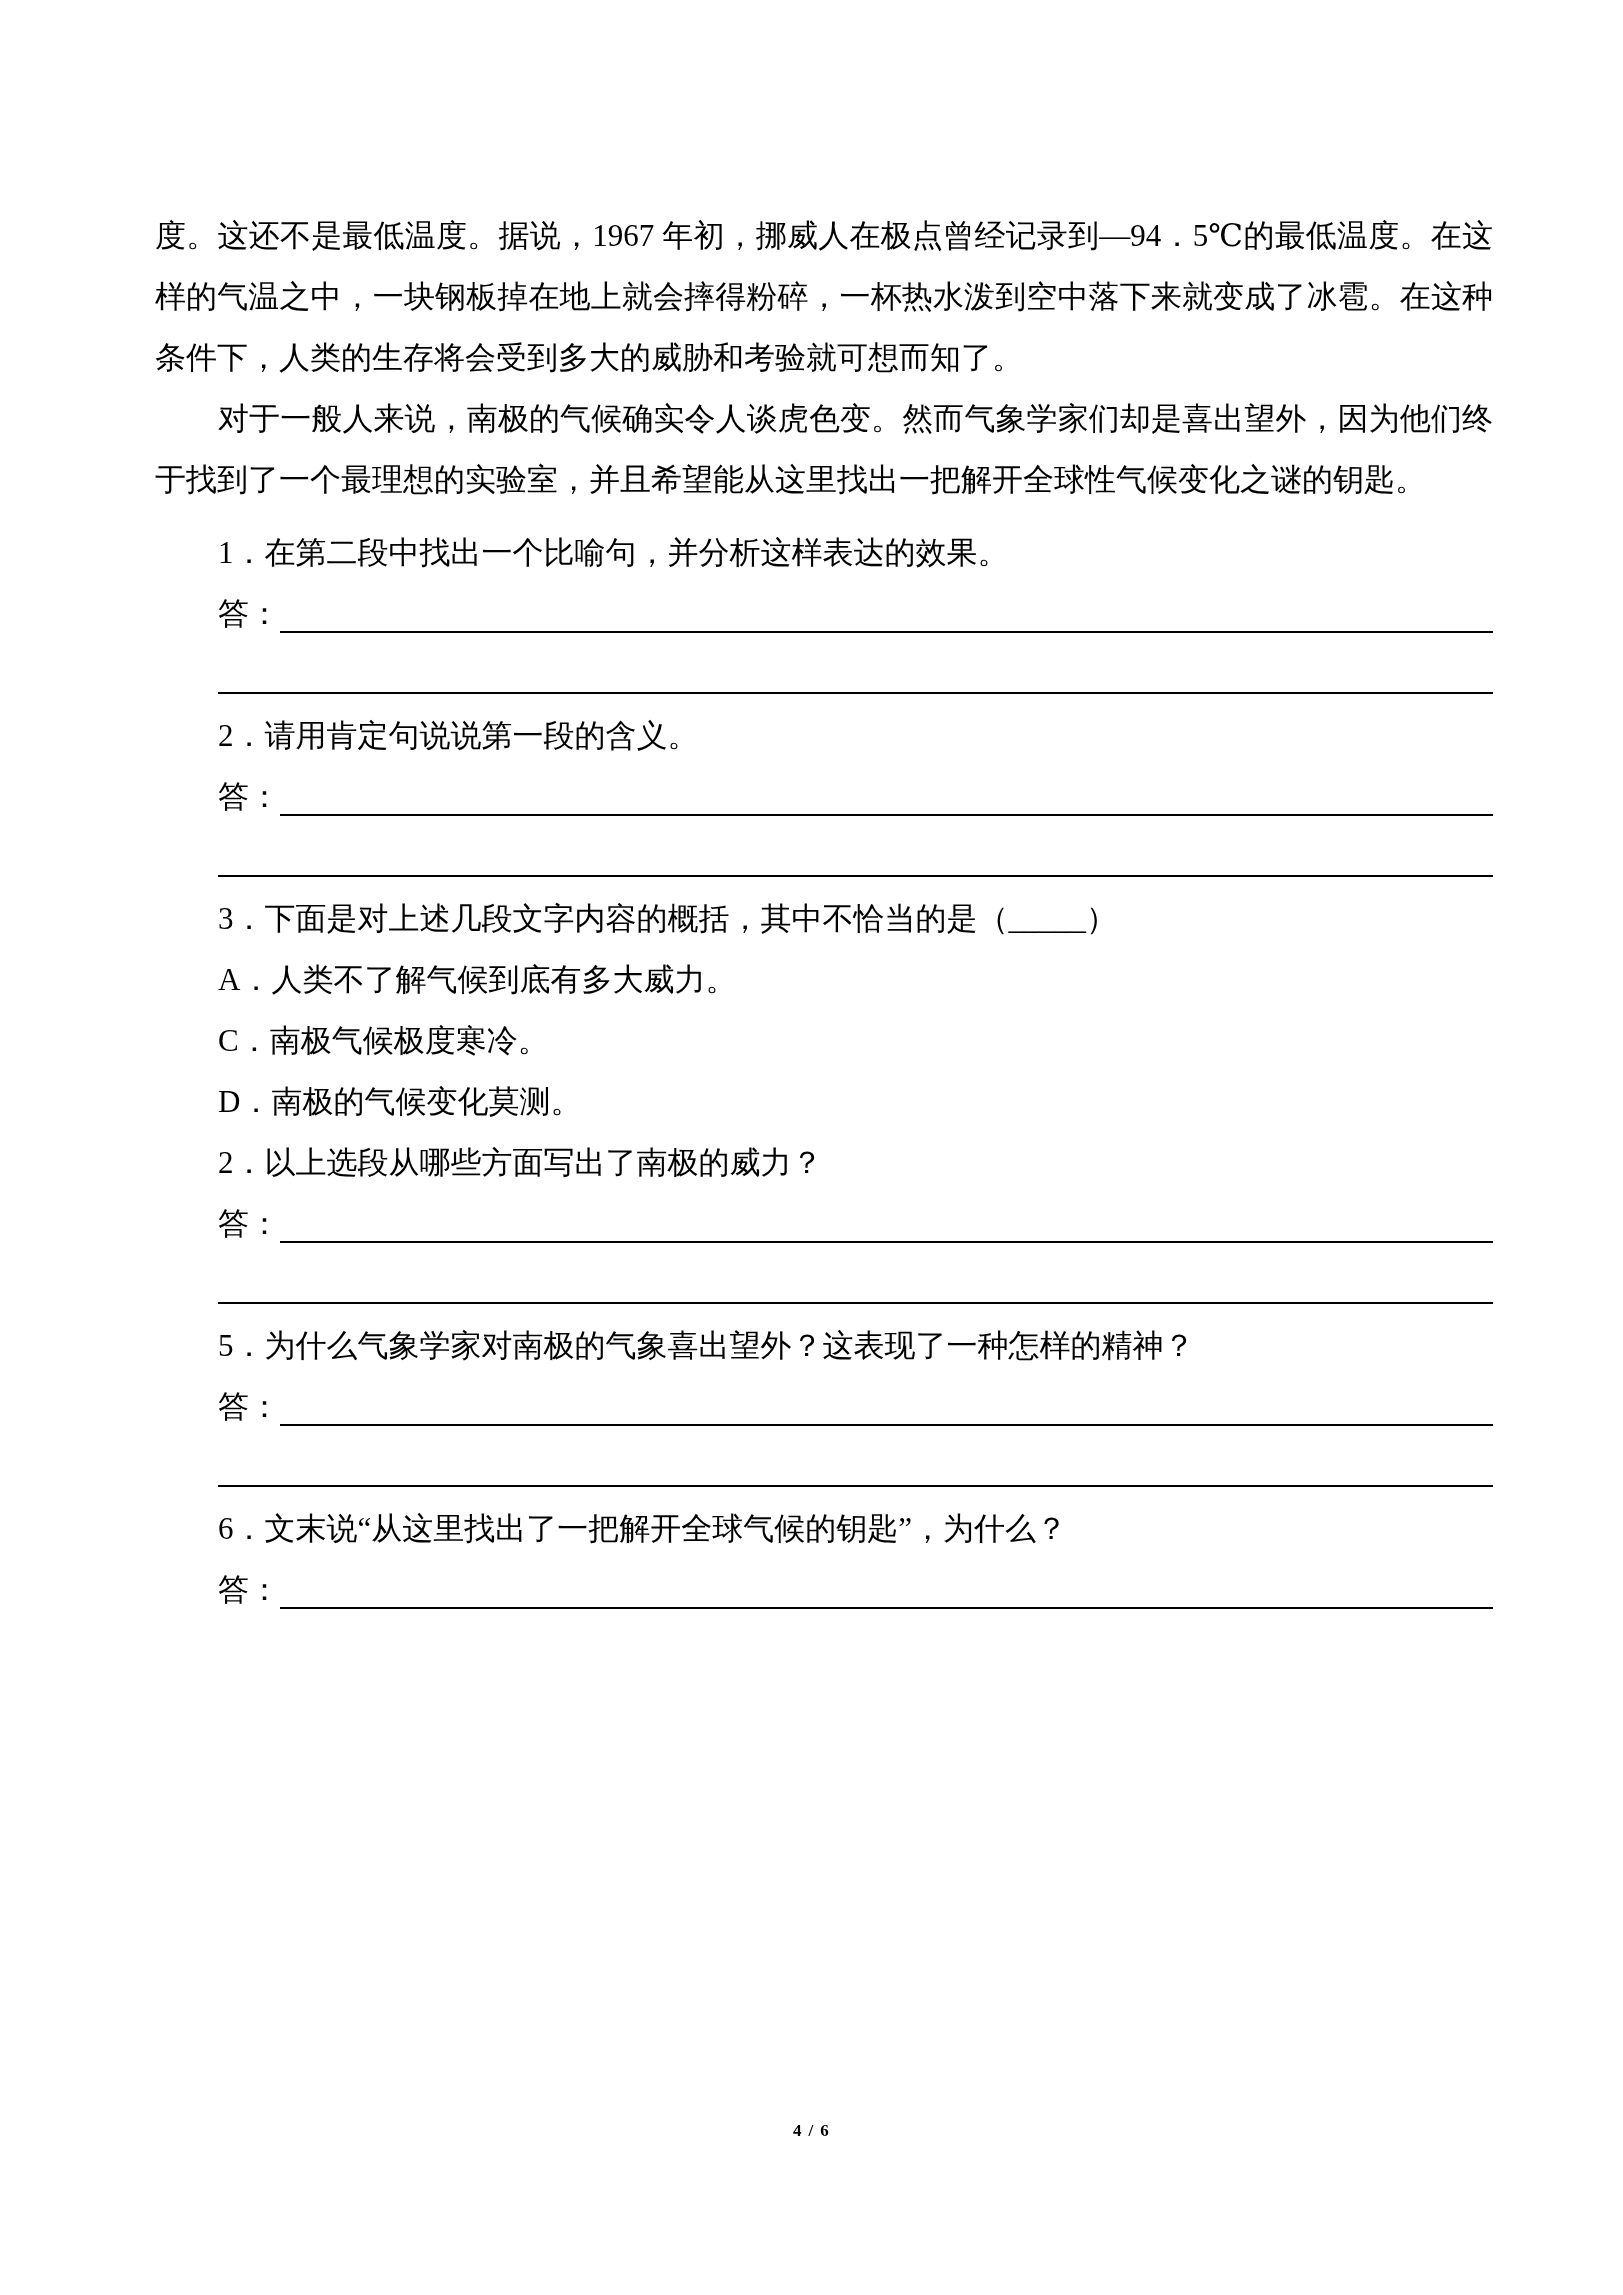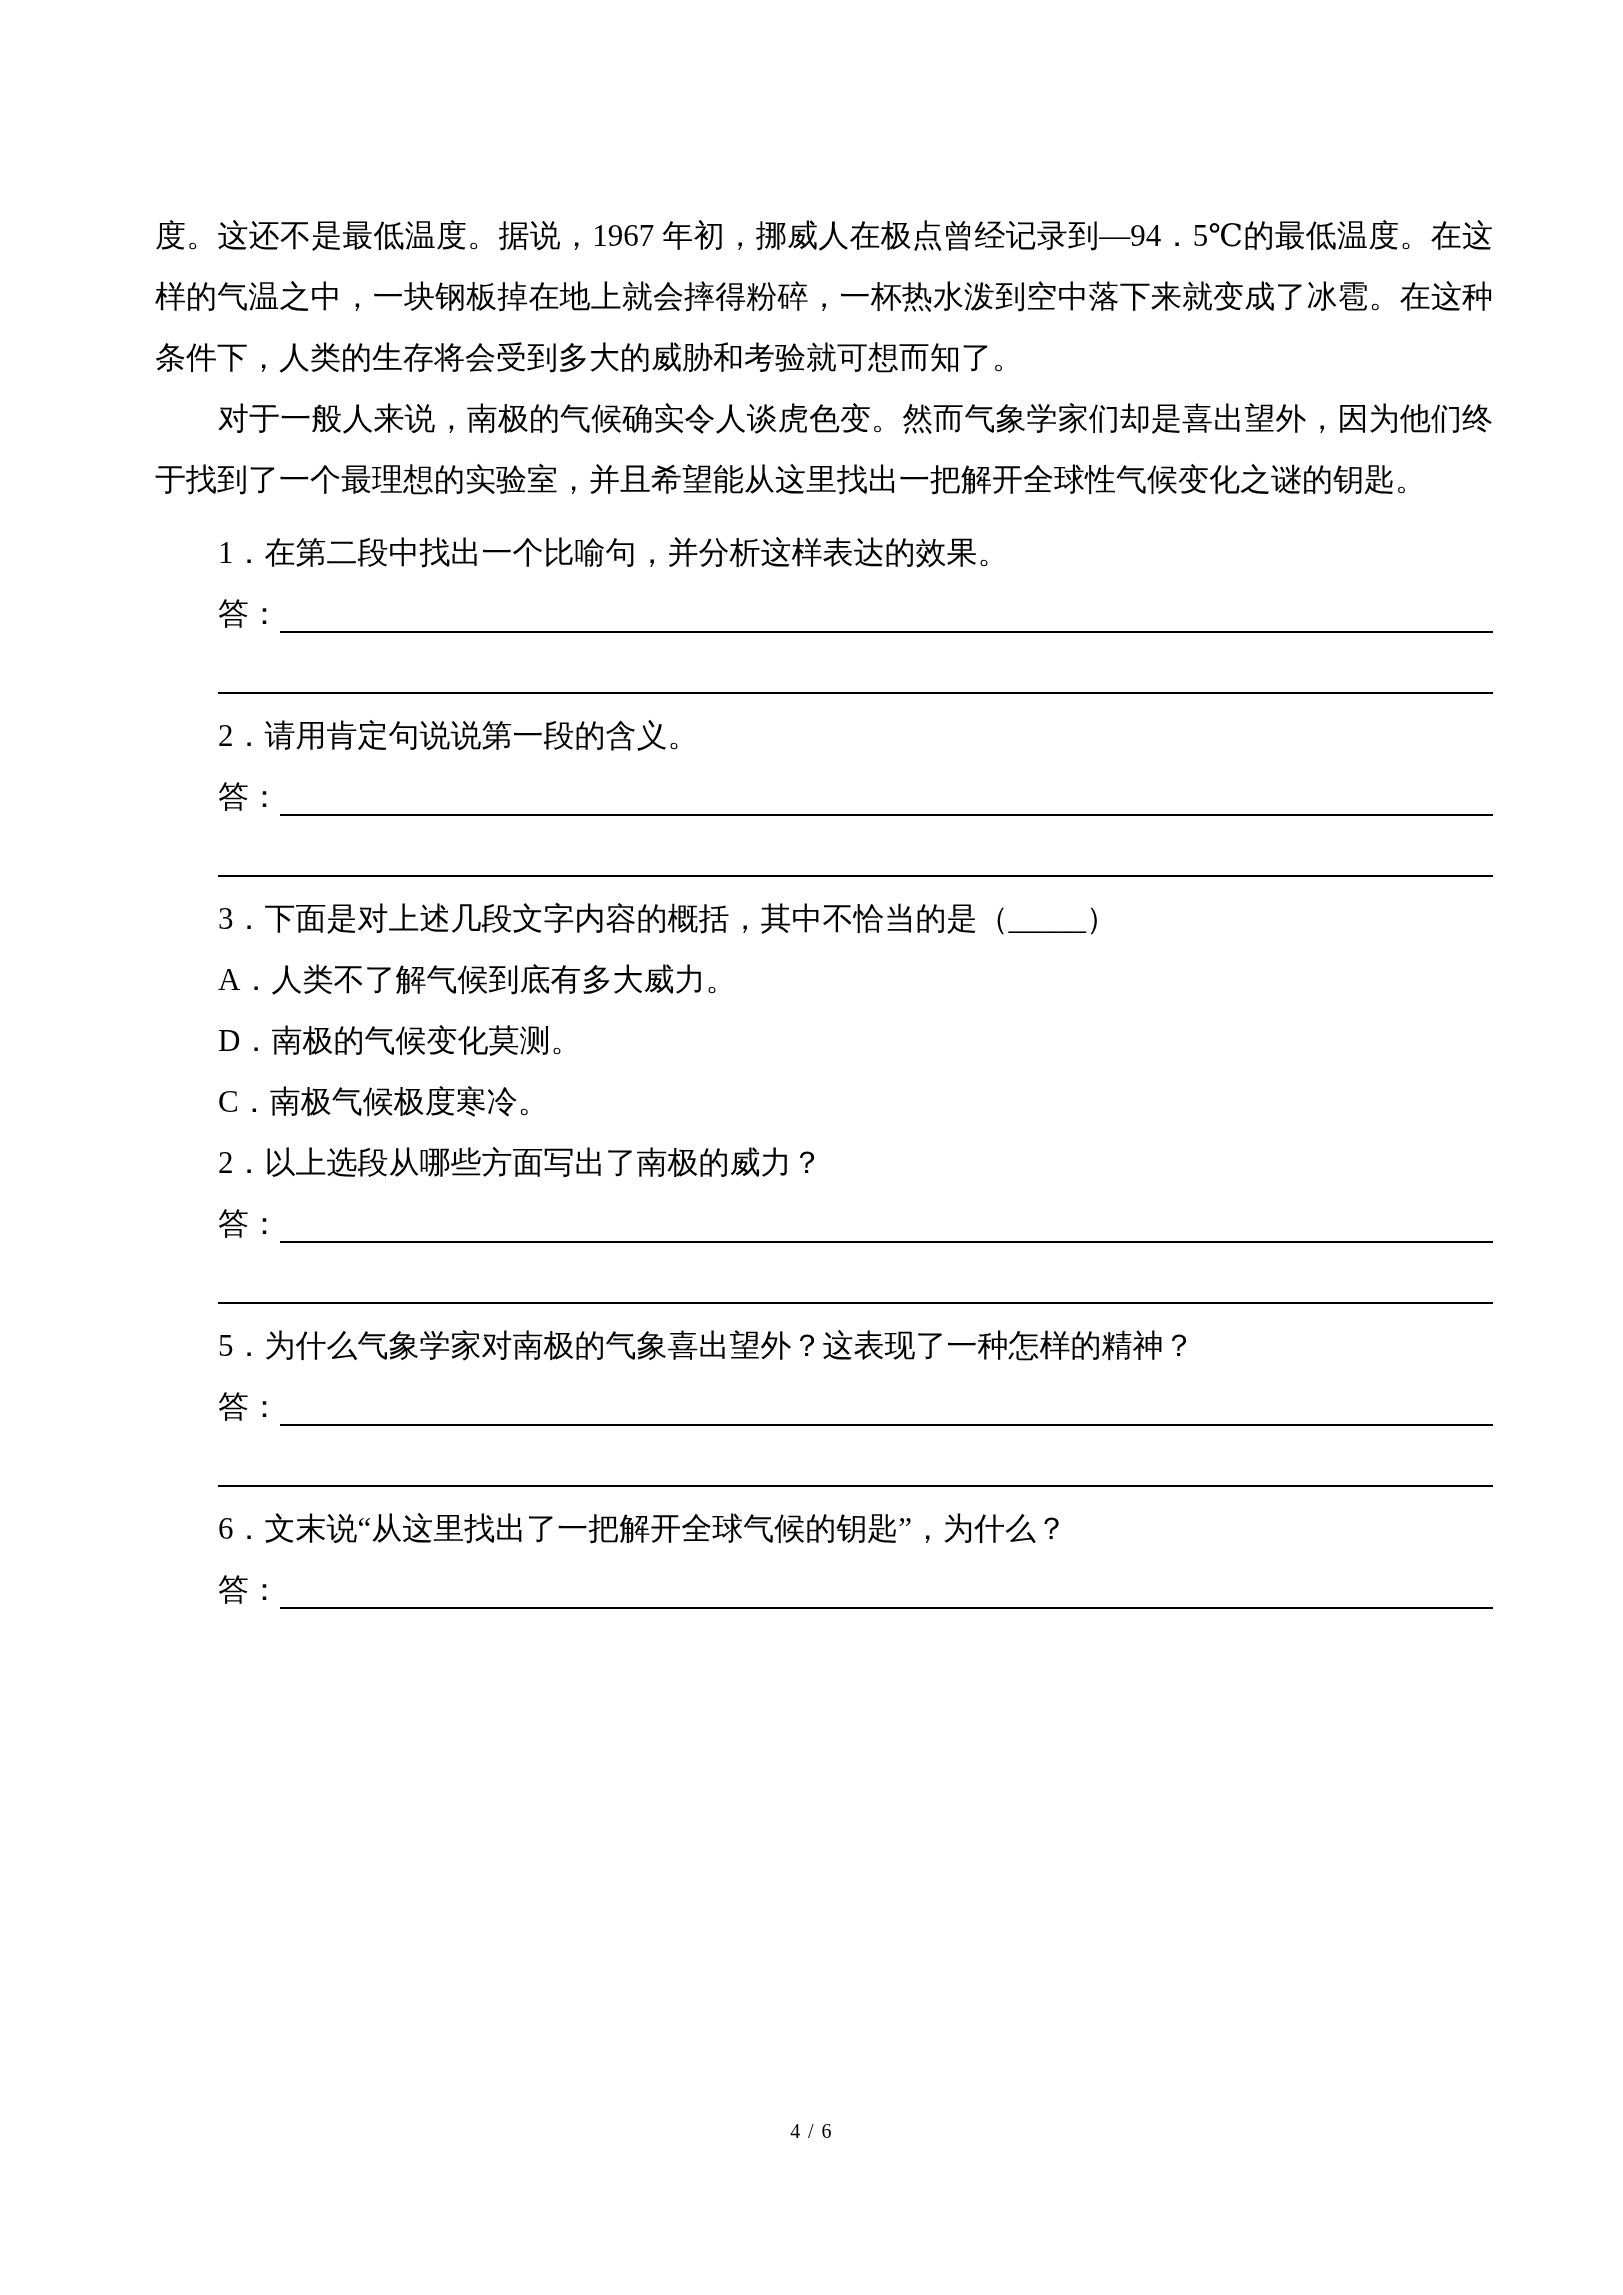--- a/index.html
+++ b/index.html
@@ -55,23 +55,23 @@
     height: 0;
     border-bottom: 2px solid #000000;
     margin-bottom: 11.6px;
   }
   .footer {
     position: absolute;
     top: 2119px;
     left: 0;
     width: 100%;
     text-align: center;
-    font-size: 20px;
+    font-size: 17px;
     line-height: 24.5px;
-    font-weight: normal;
+    font-weight: bold;
     letter-spacing: 1.4px;
   }
 </style>
 </head>
 <body>
 
 <div class="page">
   <div class="content">
     <div class="passage">
         <p class="para">度。这还不是最低温度。据说，1967 年初，挪威人在极点曾经记录到—94．5℃的最低温度。在这样的气温之中，一块钢板掉在地上就会摔得粉碎，一杯热水泼到空中落下来就变成了冰雹。在这种条件下，人类的生存将会受到多大的威胁和考验就可想而知了。</p>
@@ -89,22 +89,22 @@
         <p class="q-line">2．请用肯定句说说第一段的含义。</p>
         <div class="answer-row">
           <span class="label">答：</span>
           <span class="blank"></span>
         </div>
         <div class="cont-row">
           <span class="blank"></span>
         </div>
         <p class="q-line">3．下面是对上述几段文字内容的概括，其中不恰当的是（_____）</p>
         <p class="option-line">A．人类不了解气候到底有多大威力。</p>
+        <p class="option-line">C．南极气候极度寒冷。</p>
         <p class="option-line">D．南极的气候变化莫测。</p>
-        <p class="option-line">C．南极气候极度寒冷。</p>
         <p class="q-line">2．以上选段从哪些方面写出了南极的威力？</p>
         <div class="answer-row">
           <span class="label">答：</span>
           <span class="blank"></span>
         </div>
         <div class="cont-row">
           <span class="blank"></span>
         </div>
         <p class="q-line">5．为什么气象学家对南极的气象喜出望外？这表现了一种怎样的精神？</p>
         <div class="answer-row">

